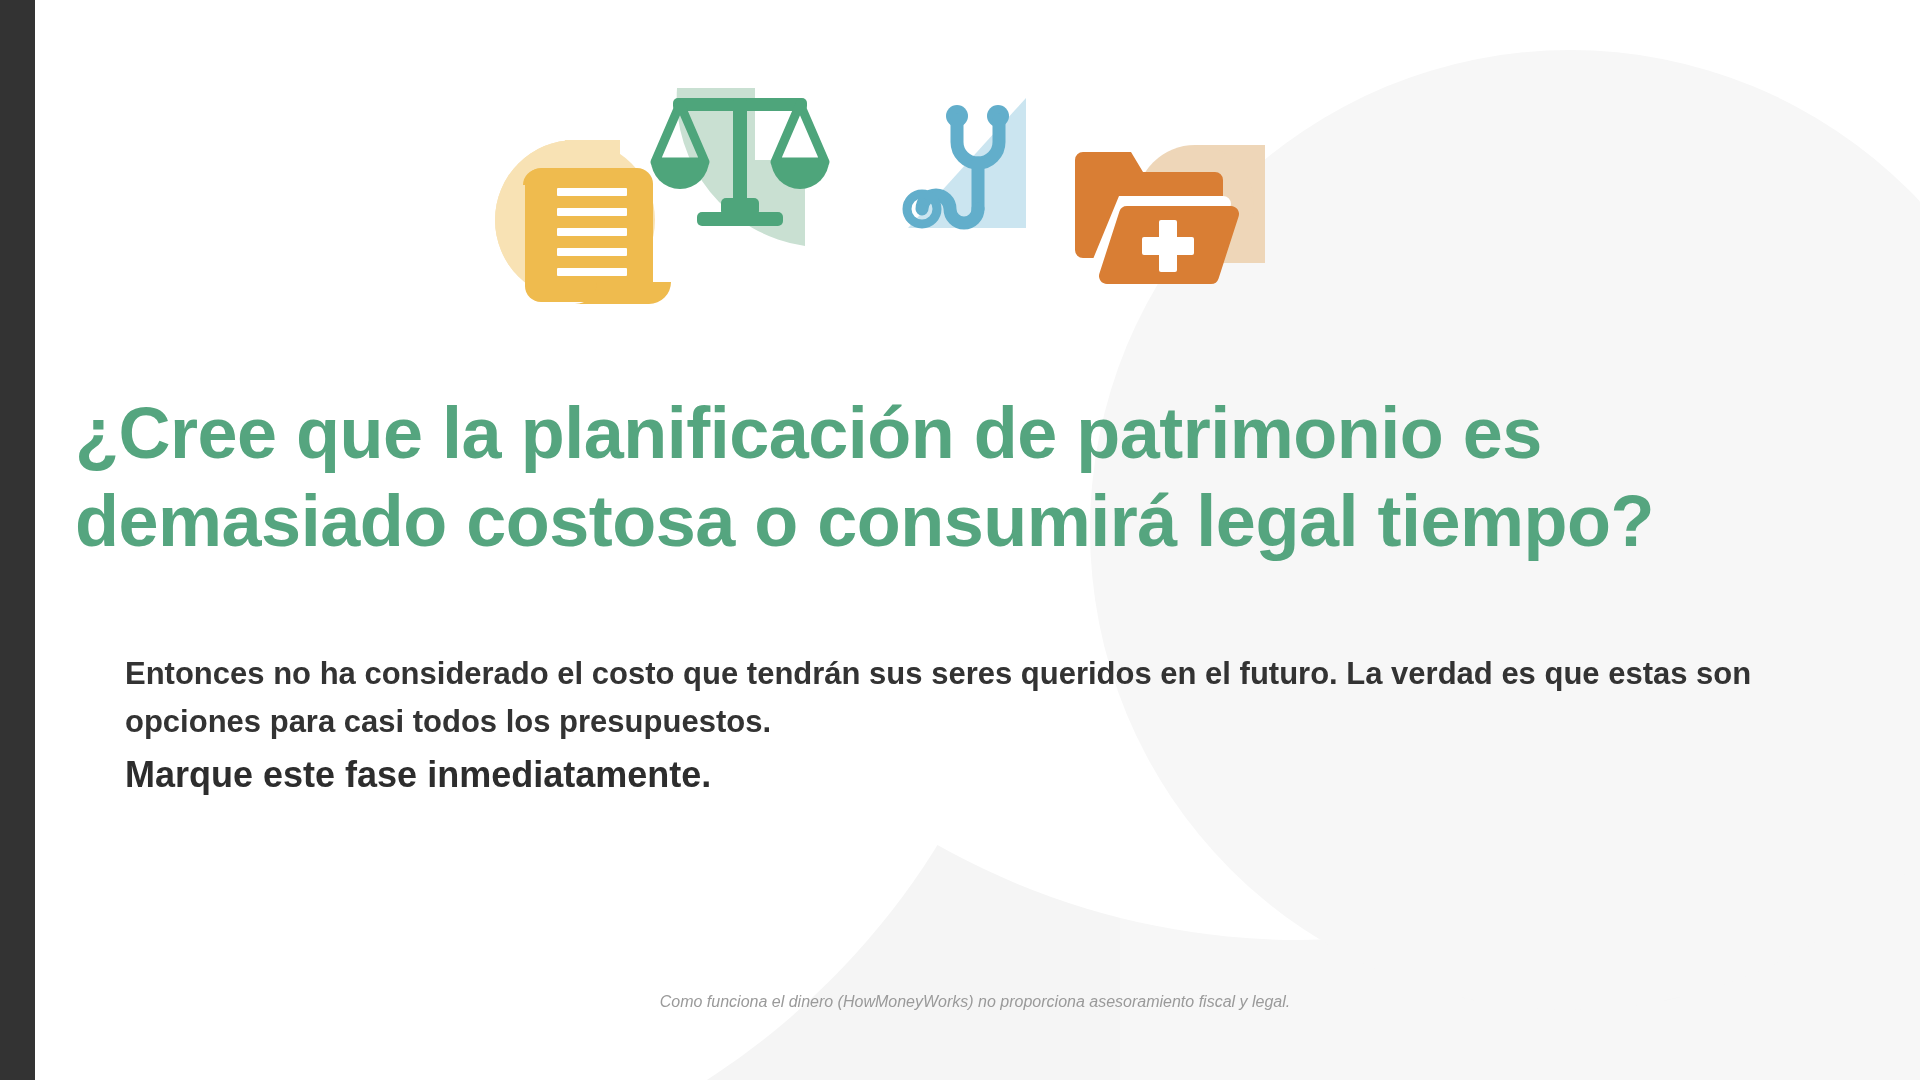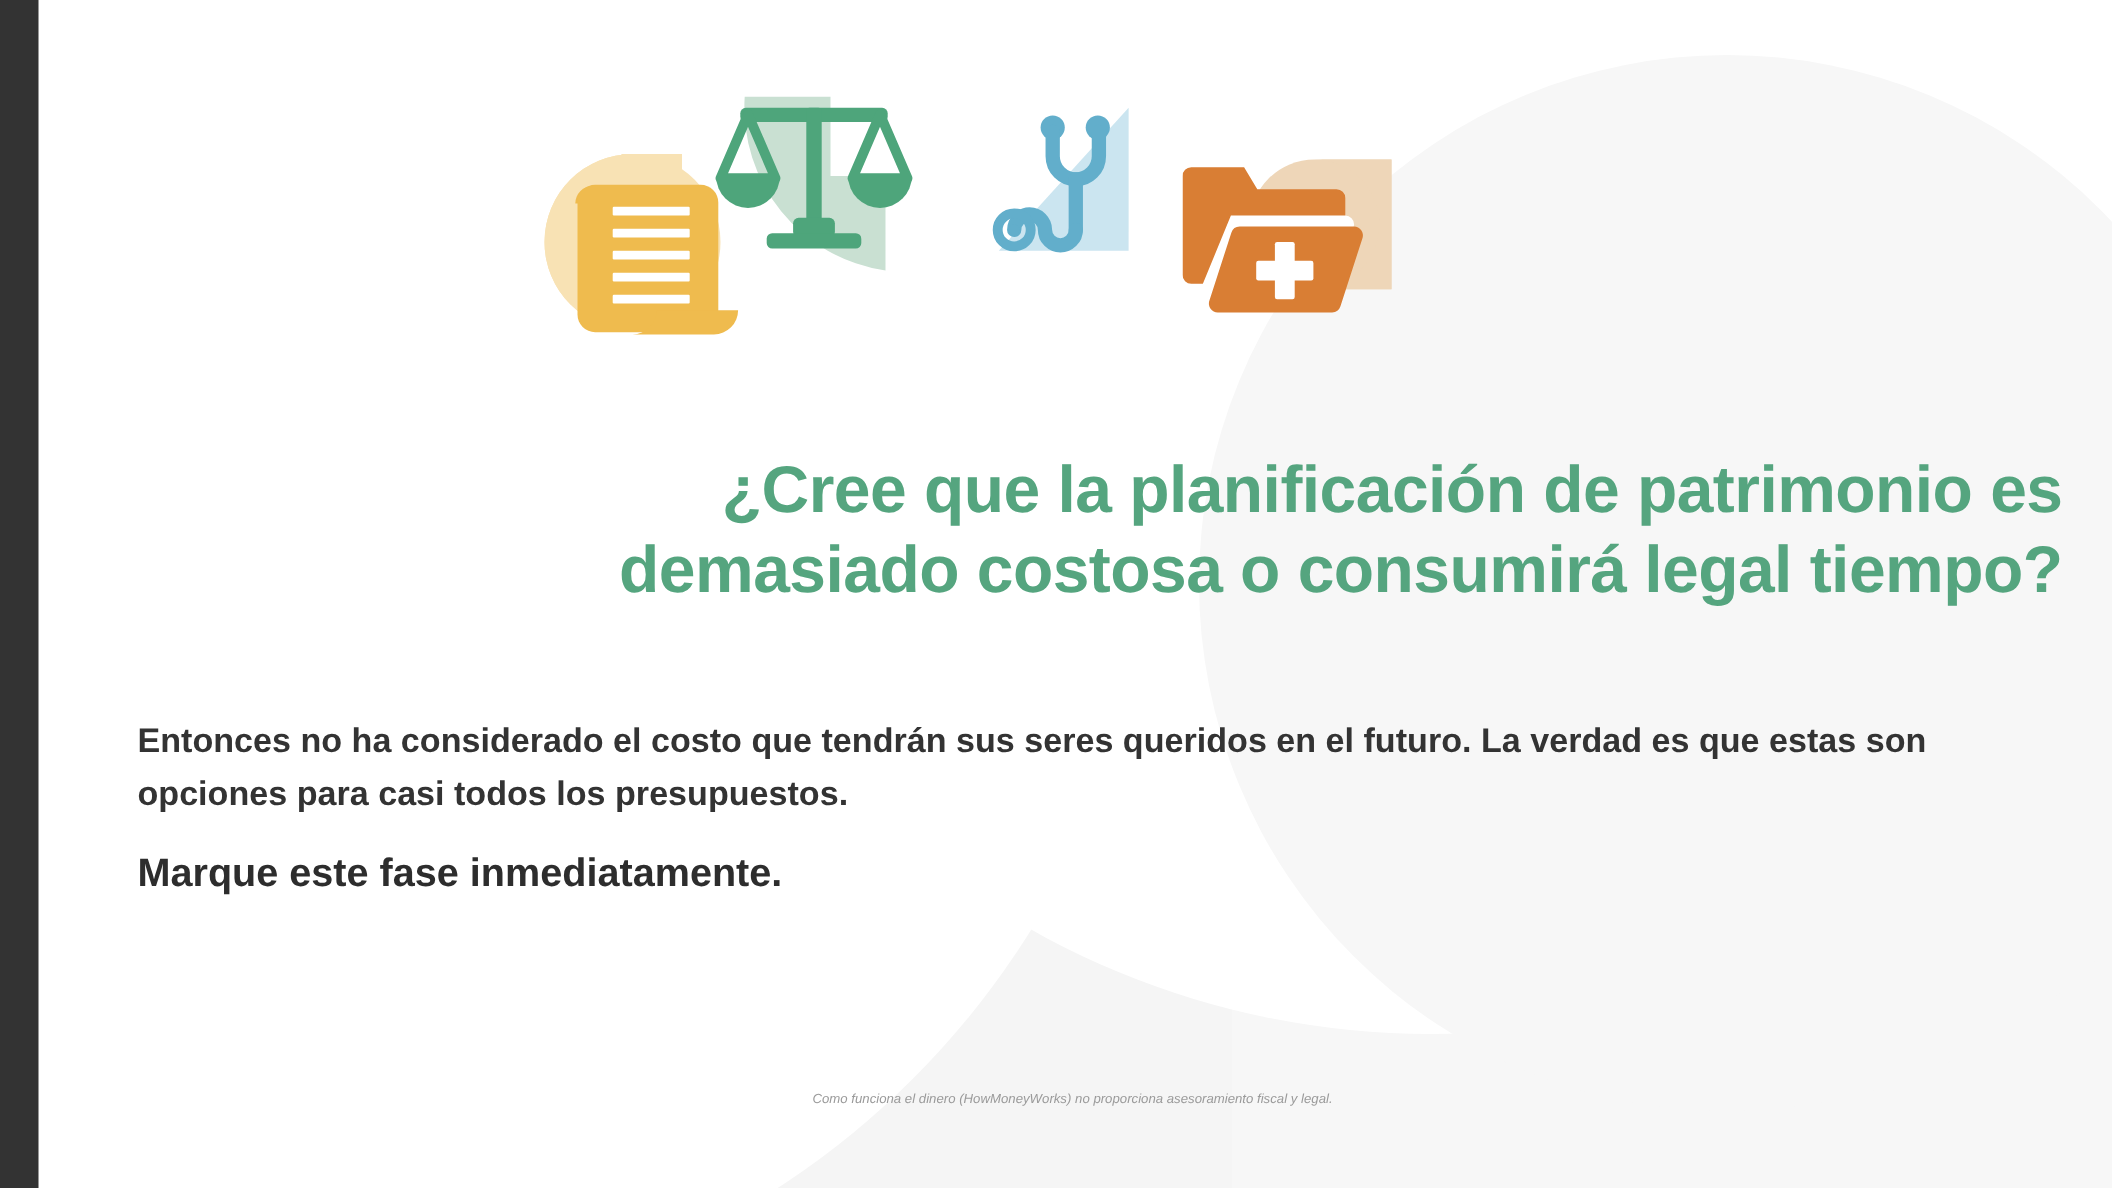--- a/index.html
+++ b/index.html
@@ -113,25 +113,25 @@
     left: 35px;
     top: 0;
     width: 1885px;
     height: 1080px;
     z-index: 30;
   }
 
   .headline {
     position: absolute;
     left: 40px;
-    top: 408px;
+    top: 390px;
     width: 1800px;
-    text-align: right;
+    text-align: left;
     color: #55A57F;
-    font-size: 60px;
+    font-size: 72px;
     font-weight: bold;
     line-height: 1.22;
     letter-spacing: -0.5px;
   }
 
   .body-copy {
     position: absolute;
     left: 90px;
     top: 650px;
     width: 1700px;
@@ -139,31 +139,31 @@
     font-size: 31px;
     font-weight: bold;
     line-height: 1.55;
   }
 
   .body-emph {
     display: block;
     font-size: 36px;
     font-weight: bold;
     color: #2d2d2d;
-    margin-top: 19px;
+    margin-top: 1px;
   }
 
   .disclaimer {
     position: absolute;
     left: 90px;
     top: 990px;
     width: 1700px;
     text-align: center;
     color: #9a9a9a;
-    font-size: 12px;
+    font-size: 16px;
     font-style: italic;
     line-height: 1.55;
   }
 
   .disclaimer span { display: block; }
 </style>
 </head>
 <body>
 
 <div id="slide">

